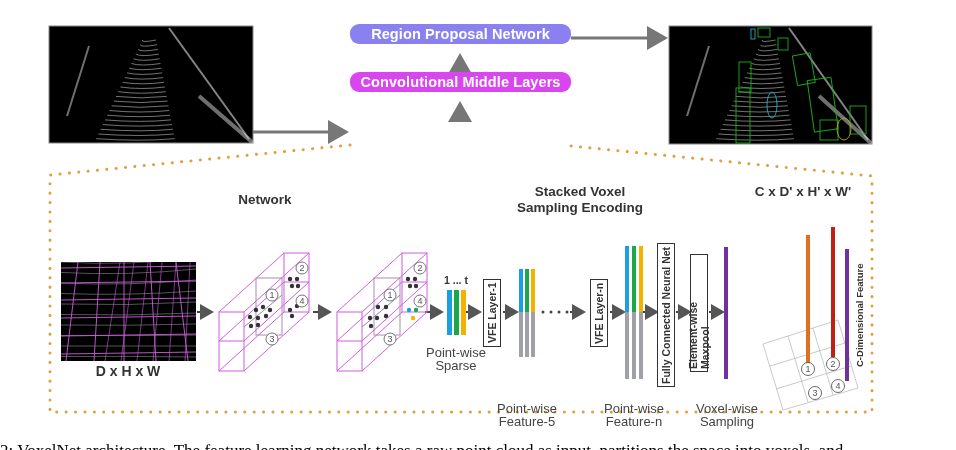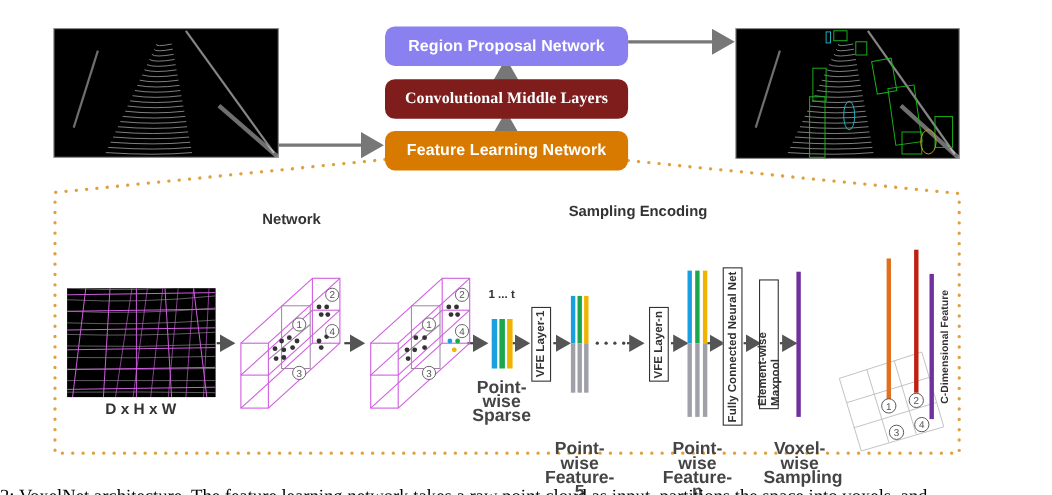--- a/index.html
+++ b/index.html
@@ -1,23 +1,23 @@
 <!DOCTYPE html>
 <html><head>
 <meta charset="utf-8">
 <style>
   html, body { margin:0; padding:0; background:#ffffff; }
   body { width:956px; height:450px; overflow:hidden; position:relative;
          font-family:"Liberation Sans", sans-serif; }
   #stage { position:absolute; left:0; top:0; width:956px; height:450px; }
-  .pbox { position:absolute; left:350px; width:221px; height:36px; border-radius:9px;
+  .pbox { position:absolute; left:350px; width:221px; height:20px; border-radius:9px;
           color:#fff; font-weight:bold; font-size:14.5px; display:flex; align-items:center;
           justify-content:center; letter-spacing:0.1px; }
   .title { position:absolute; text-align:center; font-weight:bold; color:#333; font-size:13.5px; line-height:16px; }
-  .sub { position:absolute; text-align:center; font-weight:bold; color:#444; font-size:16px; line-height:13px; }
+  .sub { position:absolute; text-align:center; font-weight:normal; color:#444; font-size:13px; line-height:13px; }
   .vlabel { position:absolute; border:1.5px solid #333; background:#fff; font-weight:bold; font-size:10.5px; color:#333;
             writing-mode:vertical-rl; transform:rotate(180deg); display:flex; align-items:center; justify-content:center; padding:2px 1px; }
   .caption { position:absolute; left:0; top:441px; font-family:"Liberation Serif", serif; font-size:17px; color:#000; white-space:nowrap; }
 </style>
 </head>
 <body>
 
 <div id="stage">
 
   <svg width="956" height="450" style="position:absolute;left:0;top:0">
@@ -296,37 +296,36 @@
         <circle cx="815" cy="393" r="6.5" fill="#fff" stroke="#444" stroke-width="0.8"></circle>
         <text x="815" y="396.3" font-size="9" text-anchor="middle" fill="#555" font-family="Liberation Sans, sans-serif">3</text>
         <circle cx="838" cy="386" r="6.5" fill="#fff" stroke="#444" stroke-width="0.8"></circle>
         <text x="838" y="389.3" font-size="9" text-anchor="middle" fill="#555" font-family="Liberation Sans, sans-serif">4</text>
       </g>
   </svg>
 
   <div class="pbox" style="top: 24px; background: rgb(138, 128, 240);">
     <span>Region Proposal Network</span>
   </div>
-  <div class="pbox" style="top: 72px; background: #7f1d1d; font-family: Liberation Serif, serif;">
+  <div class="pbox" style="top: 72px; background: #d946ef;">
     <span>Convolutional Middle Layers</span>
-  </div>
-  <div class="pbox" style="top: 119px; background: rgb(217, 122, 0);">
-    <span>Feature Learning Network</span>
   </div>
 
   <div class="title" style="left:215px;top:192px;width:100px">Network</div>
   <div class="title" style="left:510px;top:184px;width:140px">
+    <div>Stacked Voxel</div>
     <div>Sampling Encoding</div>
   </div>
   <div class="title" style="left:738px;top:184px;width:130px">
+    <div>C x D' x H' x W'</div>
   </div>
 
   <div class="title" style="left:78px;top:363px;width:100px;font-size:14px">D x H x W</div>
 
-  <div class="title" style="left:434px;top:260px;width:44px;font-size:10.5px">1 ... t</div>
+  <div class="title" style="left:434px;top:272px;width:44px;font-size:10.5px">1 ... t</div>
 
   <div class="sub" style="left:423px;top:346px;width:66px">
     <div>Point-wise</div>
     <div>Sparse</div>
   </div>
   <div class="sub" style="left:494px;top:402px;width:66px">
     <div>Point-wise</div>
     <div>Feature-5</div>
   </div>
   <div class="sub" style="left:601px;top:402px;width:66px">

